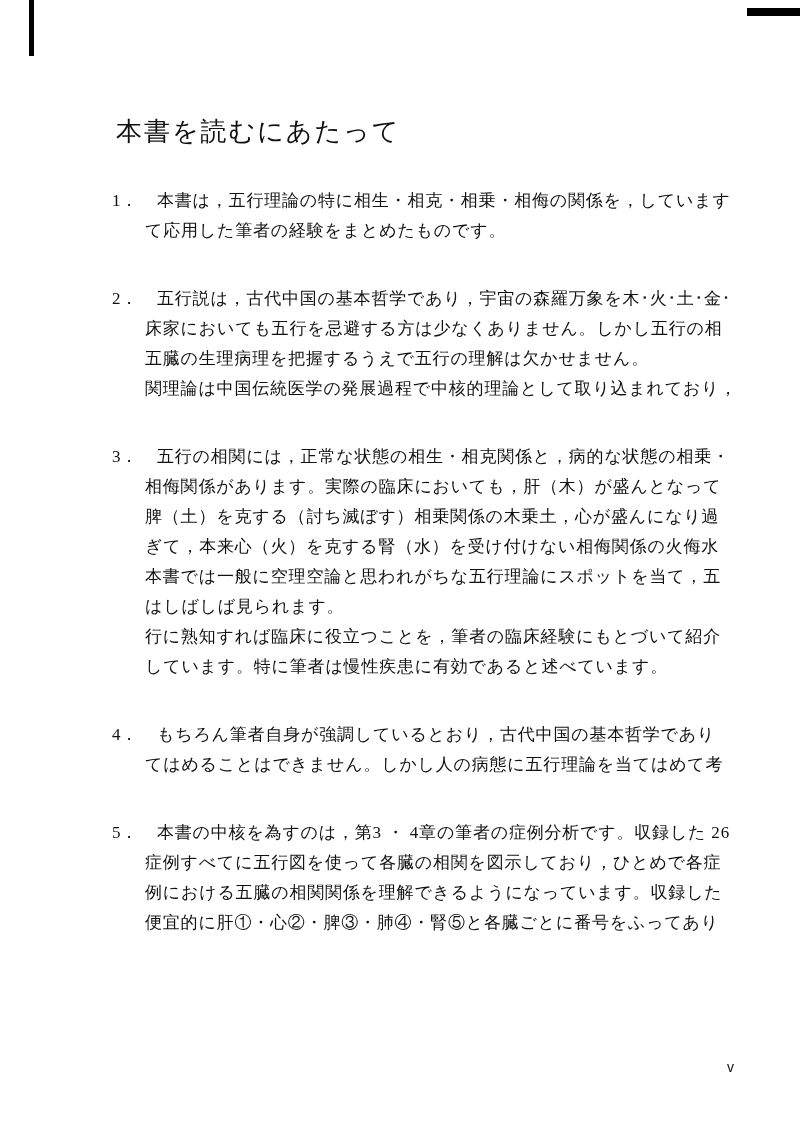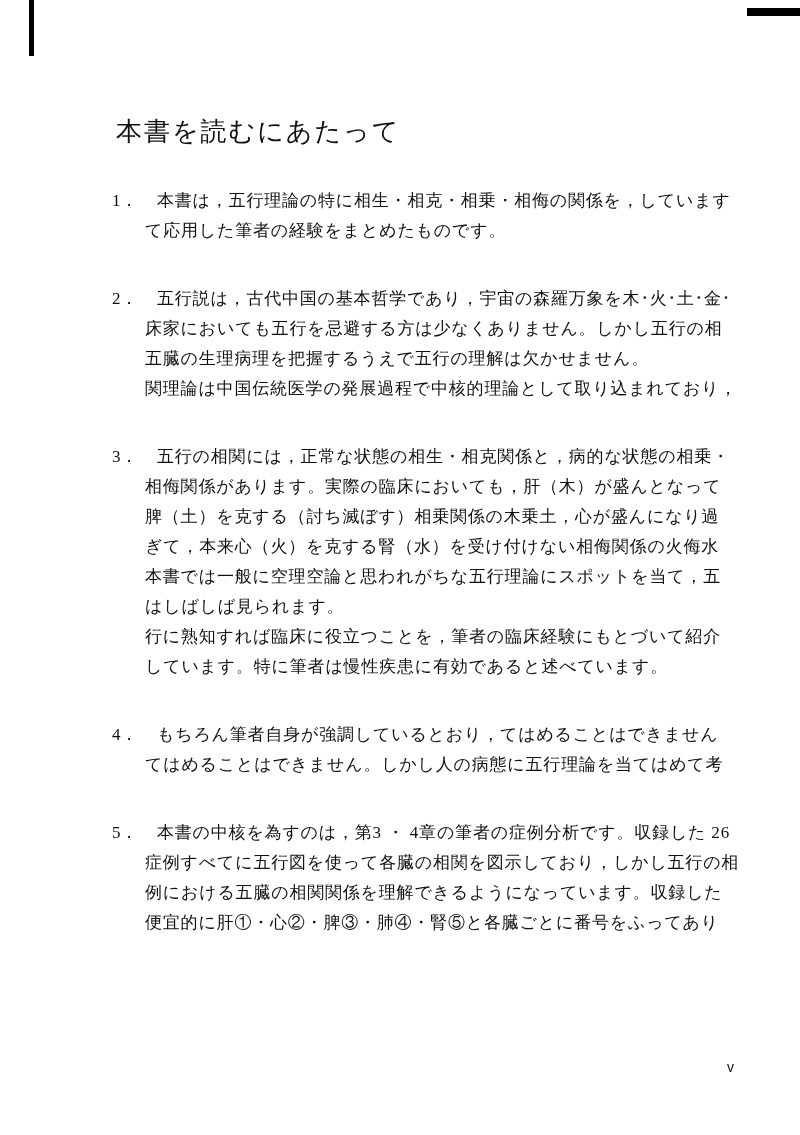--- a/index.html
+++ b/index.html
@@ -103,24 +103,24 @@
         <div class="line first"><span class="num">3．</span><span>五行の相関には，正常な状態の相生・相克関係と，病的な状態の相乗・</span></div>
         <div class="line">相侮関係があります。実際の臨床においても，肝（木）が盛んとなって</div>
         <div class="line">脾（土）を克する（討ち滅ぼす）相乗関係の木乗土，心が盛んになり過</div>
         <div class="line">ぎて，本来心（火）を克する腎（水）を受け付けない相侮関係の火侮水</div>
         <div class="line">本書では一般に空理空論と思われがちな五行理論にスポットを当て，五</div>
         <div class="line">はしばしば見られます。</div>
         <div class="line">行に熟知すれば臨床に役立つことを，筆者の臨床経験にもとづいて紹介</div>
         <div class="line">しています。特に筆者は慢性疾患に有効であると述べています。</div>
       </div>
       <div class="item">
-        <div class="line first"><span class="num">4．</span><span>もちろん筆者自身が強調しているとおり，てはめることはできません</span></div>
+        <div class="line first"><span class="num">4．</span><span>もちろん筆者自身が強調しているとおり，古代中国の基本哲学であり</span></div>
         <div class="line">てはめることはできません。しかし人の病態に五行理論を当てはめて考</div>
       </div>
       <div class="item">
         <div class="line first"><span class="num">5．</span><span>本書の中核を為すのは，第3 ・ 4章の筆者の症例分析です。収録した 26</span></div>
-        <div class="line">症例すべてに五行図を使って各臓の相関を図示しており，しかし五行の相</div>
+        <div class="line">症例すべてに五行図を使って各臓の相関を図示しており，ひとめで各症</div>
         <div class="line">例における五臓の相関関係を理解できるようになっています。収録した</div>
         <div class="line">便宜的に肝①・心②・脾③・肺④・腎⑤と各臓ごとに番号をふってあり</div>
       </div>
     </div>
   <div class="folio">v</div>
 </div>
 
 </body></html>

